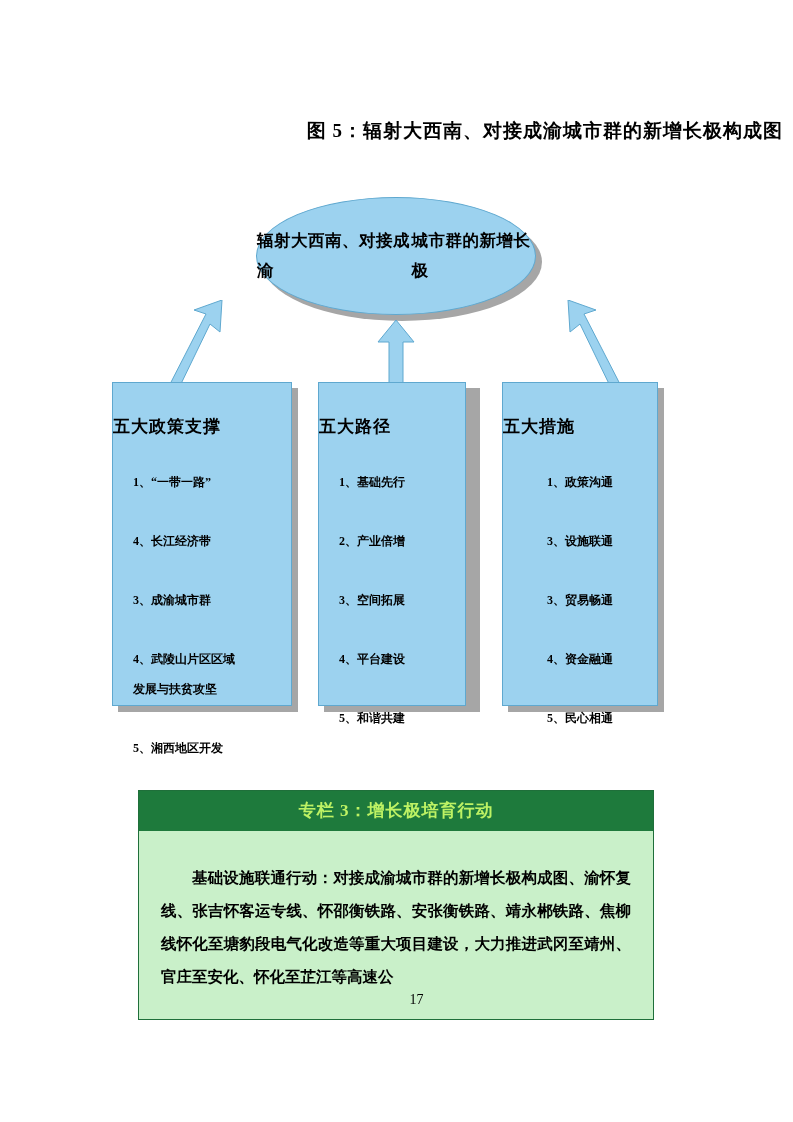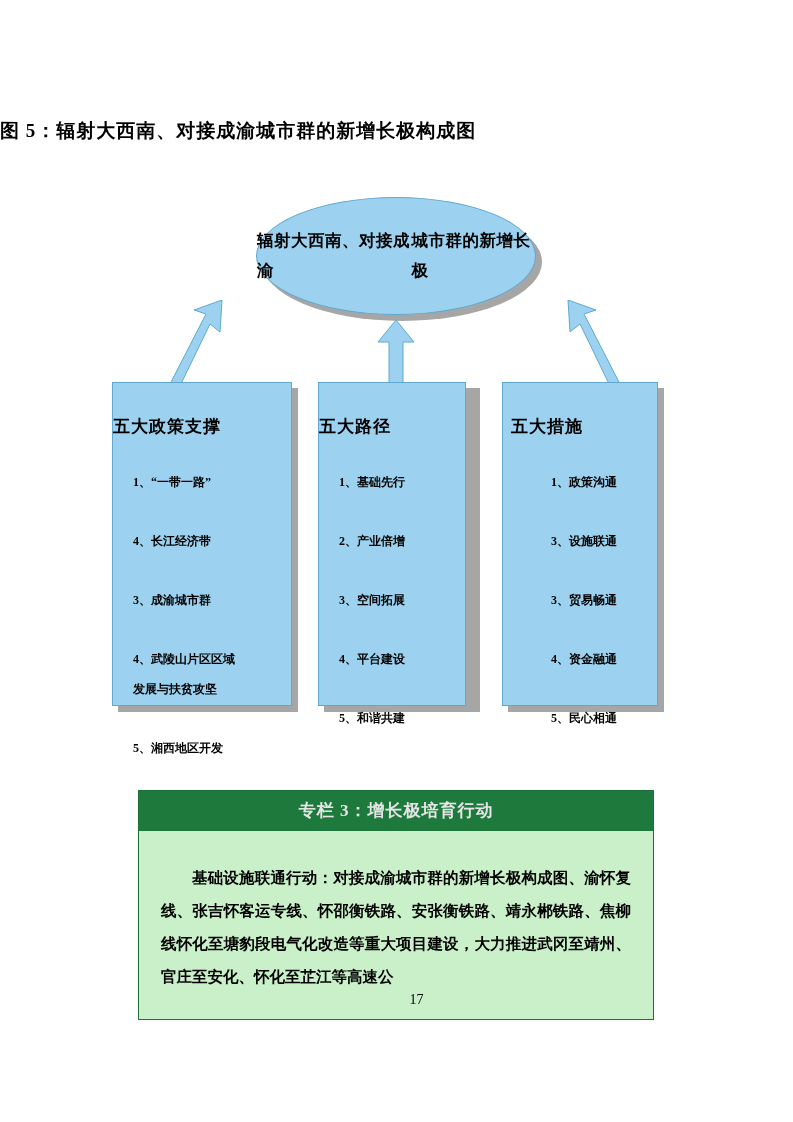--- a/index.html
+++ b/index.html
@@ -19,21 +19,21 @@
     width: 793px;
     height: 1122px;
   }
 
   
   .fig-title {
     position: absolute;
     left: 0;
     top: 118px;
     width: 783px;
-    text-align: left;
+    text-align: right;
     font-size: 19px;
     font-weight: bold;
     letter-spacing: 1px;
     color: #000000;
     font-family: "Liberation Serif", "DejaVu Serif", serif;
   }
 
   
   .ellipse-shadow {
     position: absolute;
@@ -115,21 +115,21 @@
   .panel {
     position: absolute;
     left: 138px;
     top: 790px;
     width: 516px;
     border: 1px solid #1f6f3a;
     box-sizing: border-box;
   }
   .panel-header {
     background: #1e7a3c;
-    color: #e5e5e5;
+    color: #bef264;
     text-align: center;
     font-size: 17px;
     font-weight: bold;
     padding: 8px 0 9px 0;
     letter-spacing: 1px;
   }
   .panel-body {
     background: #c9f0c9;
     padding: 30px 22px 26px 22px;
     font-size: 15.5px;
@@ -197,21 +197,21 @@
     <ul class="box-list left">
       <li>1、基础先行</li>
       <li>2、产业倍增</li>
       <li>3、空间拓展</li>
       <li>4、平台建设</li>
       <li>5、和谐共建</li>
     </ul>
   </div>
 
   <div class="box-shadow" style="left:508px; top:388px; width:156px; height:324px;"></div>
-  <div class="box" style="left:502px; top:382px; width:156px; height:324px;padding-left:8px;">
+  <div class="box" style="left:502px; top:382px; width:156px; height:324px;">
     <div class="box-title">五大措施</div>
     <ul class="box-list center">
       <li>1、政策沟通</li>
       <li>3、设施联通</li>
       <li>3、贸易畅通</li>
       <li>4、资金融通</li>
       <li>5、民心相通</li>
     </ul>
   </div>
 

